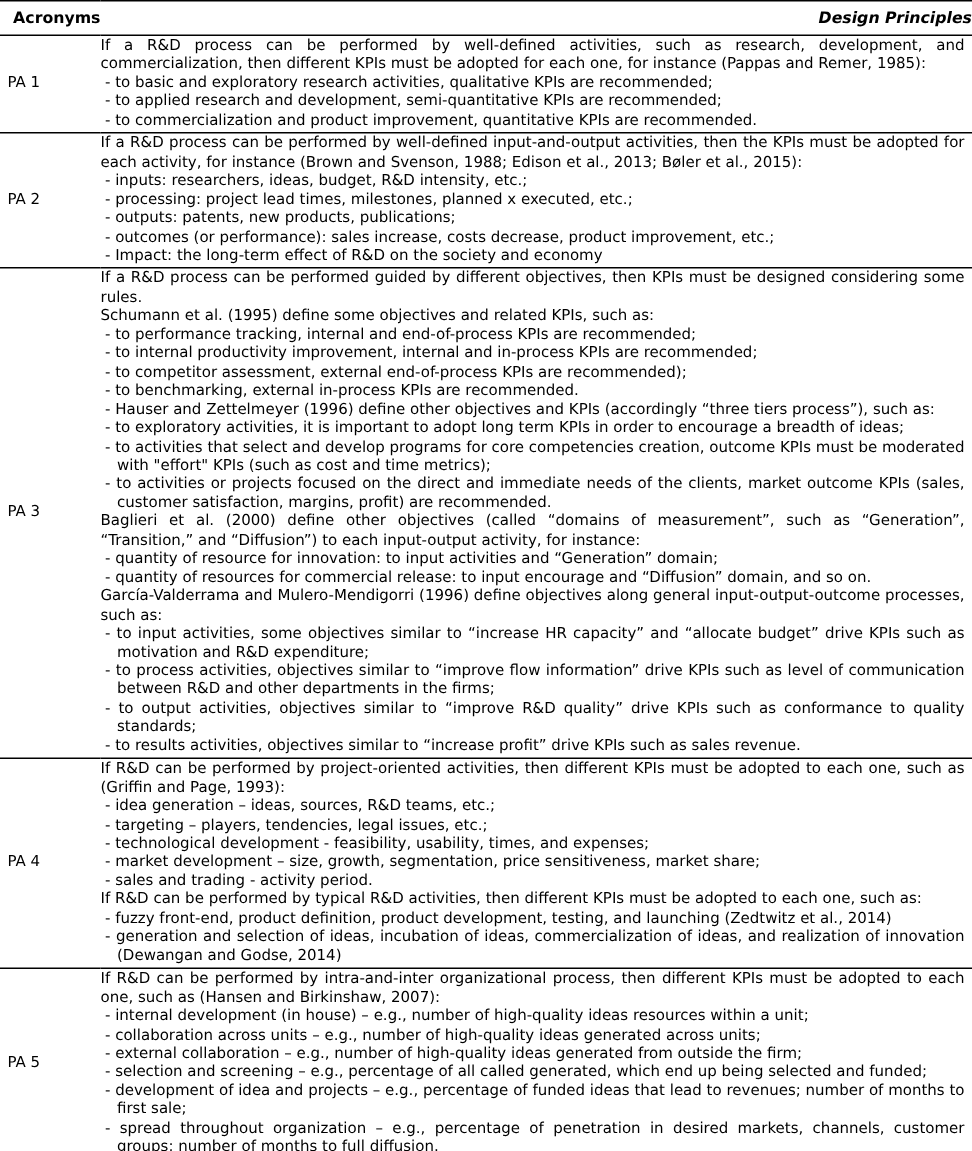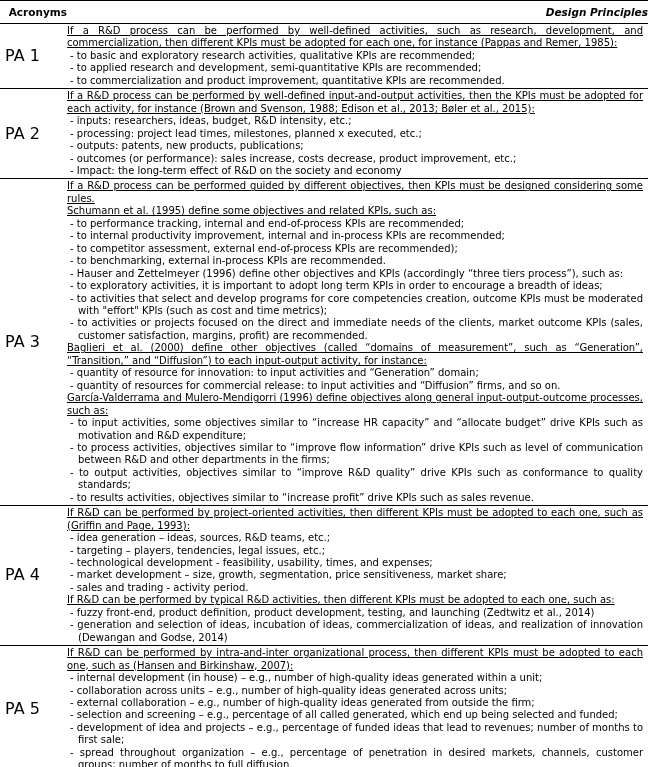--- a/index.html
+++ b/index.html
@@ -32,28 +32,27 @@
     th.th-principles { padding-left: 0; font-style: italic; }
     td {
       border-bottom: 1.5px solid #000;
       font-size: 10px;
       line-height: 12.45px;
       vertical-align: top;
     }
     td.acronym-cell {
       vertical-align: middle;
       padding-left: 5px;
-      font-size: 16px;
+      font-size: 10px;
     }
     td.principle-cell {
       padding: 1px 5px 1px 0;
     }
     .para {
       text-align: justify;
-      text-decoration: underline;
     }
     .bullet {
       text-align: justify;
       padding-left: 11px;
       text-indent: -8px;
     }
   </style>
 </head>
 <body>
 
@@ -97,21 +96,21 @@
           <div class="bullet">- to performance tracking, internal and end-of-process KPIs are recommended;</div>
           <div class="bullet">- to internal productivity improvement, internal and in-process KPIs are recommended;</div>
           <div class="bullet">- to competitor assessment, external end-of-process KPIs are recommended);</div>
           <div class="bullet">- to benchmarking, external in-process KPIs are recommended.</div>
           <div class="bullet">- Hauser and Zettelmeyer (1996) define other objectives and KPIs (accordingly “three tiers process”), such as:</div>
           <div class="bullet">- to exploratory activities, it is important to adopt long term KPIs in order to encourage a breadth of ideas;</div>
           <div class="bullet">- to activities that select and develop programs for core competencies creation, outcome KPIs must be moderated with "effort" KPIs (such as cost and time metrics);</div>
           <div class="bullet">- to activities or projects focused on the direct and immediate needs of the clients, market outcome KPIs (sales, customer satisfaction, margins, profit) are recommended.</div>
           <div class="para">Baglieri et al. (2000) define other objectives (called “domains of measurement”, such as “Generation”, “Transition,” and “Diffusion”) to each input-output activity, for instance:</div>
           <div class="bullet">- quantity of resource for innovation: to input activities and “Generation” domain;</div>
-          <div class="bullet">- quantity of resources for commercial release: to input activities and “Diffusion” firms, and so on.</div>
+          <div class="bullet">- quantity of resources for commercial release: to input encourage and “Diffusion” domain, and so on.</div>
           <div class="para">García-Valderrama and Mulero-Mendigorri (1996) define objectives along general input-output-outcome processes, such as:</div>
           <div class="bullet">- to input activities, some objectives similar to “increase HR capacity” and “allocate budget” drive KPIs such as motivation and R&amp;D expenditure;</div>
           <div class="bullet">- to process activities, objectives similar to “improve flow information” drive KPIs such as level of communication between R&amp;D and other departments in the firms;</div>
           <div class="bullet">- to output activities, objectives similar to “improve R&amp;D quality” drive KPIs such as conformance to quality standards;</div>
           <div class="bullet">- to results activities, objectives similar to “increase profit” drive KPIs such as sales revenue.</div>
         </td>
       </tr>
       <tr>
         <td class="acronym-cell">PA 4</td>
         <td class="principle-cell">
@@ -123,21 +122,21 @@
           <div class="bullet">- sales and trading - activity period.</div>
           <div class="para">If R&amp;D can be performed by typical R&amp;D activities, then different KPIs must be adopted to each one, such as:</div>
           <div class="bullet">- fuzzy front-end, product definition, product development, testing, and launching (Zedtwitz et al., 2014)</div>
           <div class="bullet">- generation and selection of ideas, incubation of ideas, commercialization of ideas, and realization of innovation (Dewangan and Godse, 2014)</div>
         </td>
       </tr>
       <tr>
         <td class="acronym-cell">PA 5</td>
         <td class="principle-cell">
           <div class="para">If R&amp;D can be performed by intra-and-inter organizational process, then different KPIs must be adopted to each one, such as (Hansen and Birkinshaw, 2007):</div>
-          <div class="bullet">- internal development (in house) – e.g., number of high-quality ideas generated within a unit;</div>
+          <div class="bullet">- internal development (in house) – e.g., number of high-quality ideas resources within a unit;</div>
           <div class="bullet">- collaboration across units – e.g., number of high-quality ideas generated across units;</div>
           <div class="bullet">- external collaboration – e.g., number of high-quality ideas generated from outside the firm;</div>
           <div class="bullet">- selection and screening – e.g., percentage of all called generated, which end up being selected and funded;</div>
           <div class="bullet">- development of idea and projects – e.g., percentage of funded ideas that lead to revenues; number of months to first sale;</div>
           <div class="bullet">- spread throughout organization – e.g., percentage of penetration in desired markets, channels, customer groups; number of months to full diffusion.</div>
         </td>
       </tr>
     </tbody>
 </table>
 

